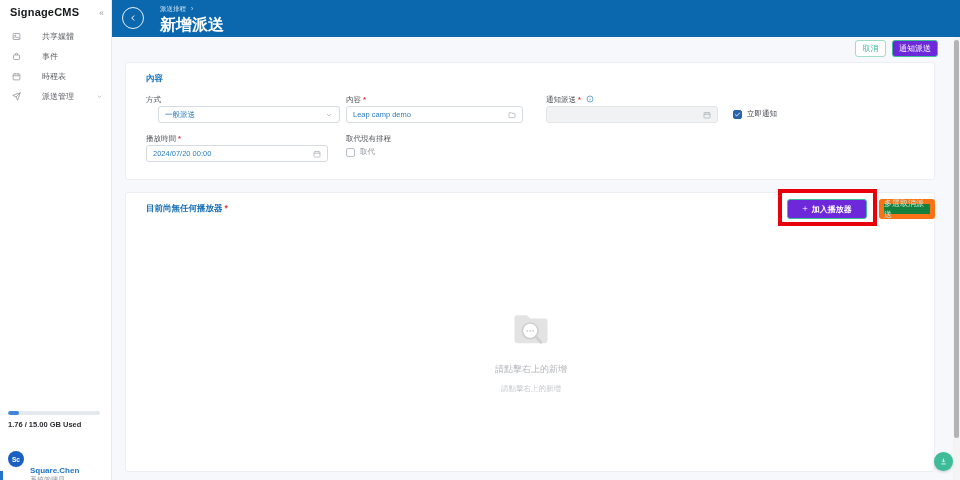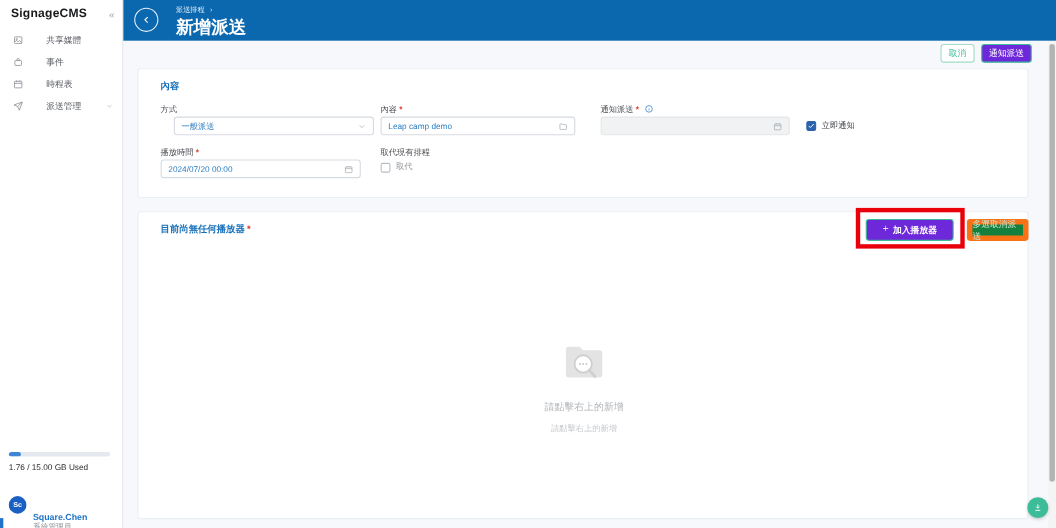--- a/index.html
+++ b/index.html
@@ -9,21 +9,21 @@
   
   .sidebar{position:absolute;left:0;top:0;width:111px;height:480px;background:#fff;border-right:1px solid #e7e9ec;z-index:5;}
   .sidebar-title{position:absolute;left:10px;top:6px;font-size:11px;font-weight:bold;color:#17181a;letter-spacing:.2px;}
   .collapse{position:absolute;right:7px;top:8px;font-size:9px;color:#9aa0a6;cursor:pointer;}
   .nav{position:absolute;left:0;top:26px;right:0;}
   .nav-item{display:flex;align-items:center;height:20px;padding:0 8px 0 12px;gap:21px;font-size:8px;color:#595c61;cursor:pointer;}
   .nav-item svg{flex:0 0 auto;width:9px;height:9px;stroke:#8d9197;fill:none;stroke-width:2;}
   .nav-item .chev{margin-left:auto;width:7px;height:7px;stroke:#a7abb1;}
   .storage-bar{position:absolute;left:8px;top:411px;width:92px;height:4px;background:#e4e9ef;border-radius:2px;overflow:hidden;}
   .storage-fill{height:100%;background:#3e86d6;border-radius:2px;}
-  .storage-text{position:absolute;left:8px;top:420px;font-size:7.5px;font-weight:normal;color:#2b2d30;}
+  .storage-text{position:absolute;left:8px;top:420px;font-size:7.5px;font-weight:bold;color:#2b2d30;}
   .user{position:absolute;left:8px;top:451px;display:flex;gap:6px;cursor:pointer;}
   .avatar{width:16px;height:16px;border-radius:50%;background:#1960c2;color:#fff;font-size:6.5px;font-weight:bold;display:flex;align-items:center;justify-content:center;}
   .user-name{font-size:8px;font-weight:bold;color:#2274c9;line-height:9px;margin-top:15px;}
   .user-role{font-size:7px;color:#8f9398;line-height:9px;}
   .partial-blue{position:absolute;left:0;top:471px;width:3px;height:9px;background:#2274c9;}
 
   
   .topbar{position:absolute;left:111px;top:0;width:849px;height:37px;background:#0b68af;z-index:4;}
   .back-btn{position:absolute;left:11px;top:7px;width:22px;height:22px;border:1.4px solid rgba(255,255,255,.9);border-radius:50%;display:flex;align-items:center;justify-content:center;cursor:pointer;box-sizing:border-box;}
   .back-btn svg{width:10px;height:10px;stroke:#fff;fill:none;stroke-width:2.4;}

